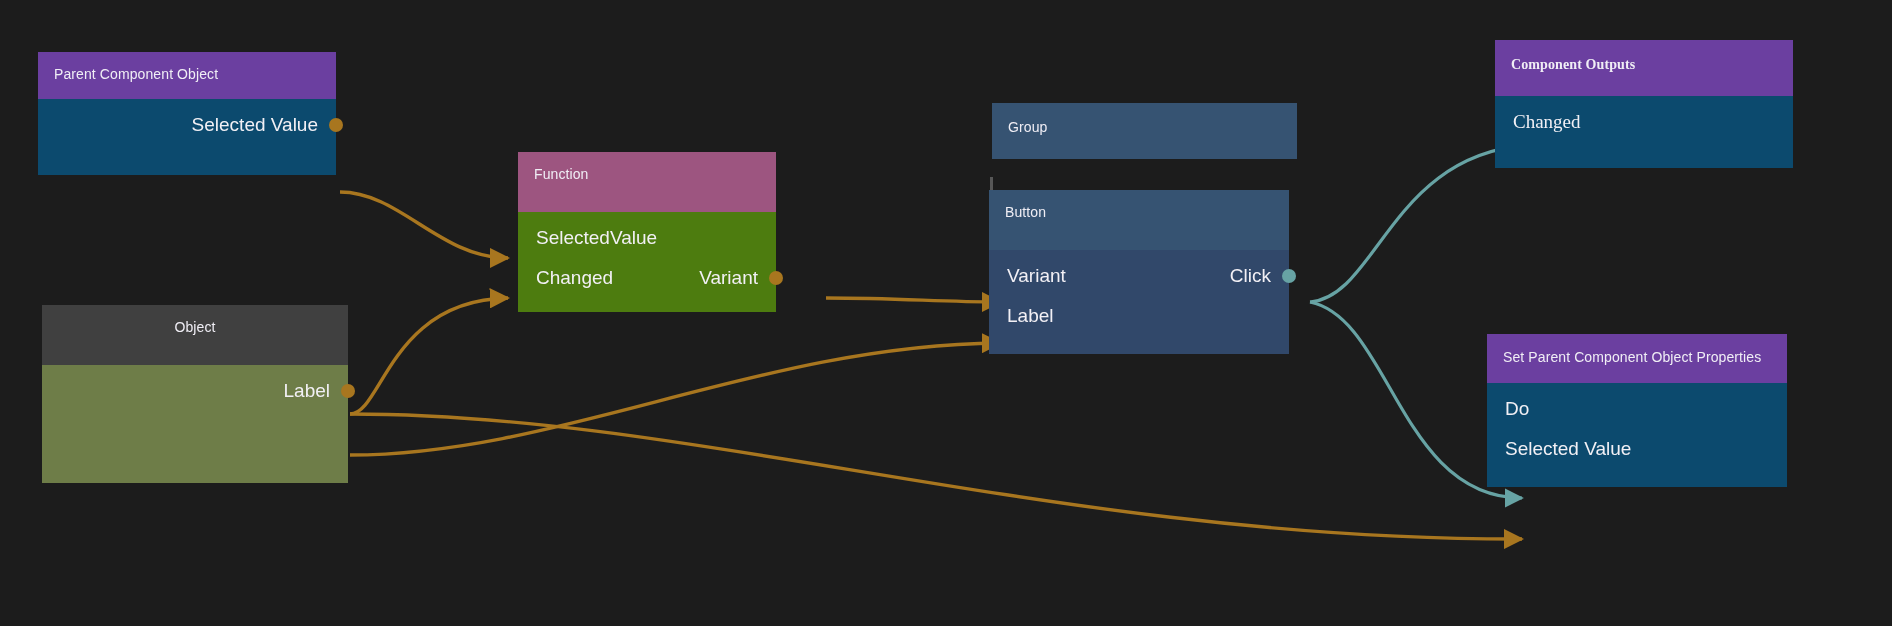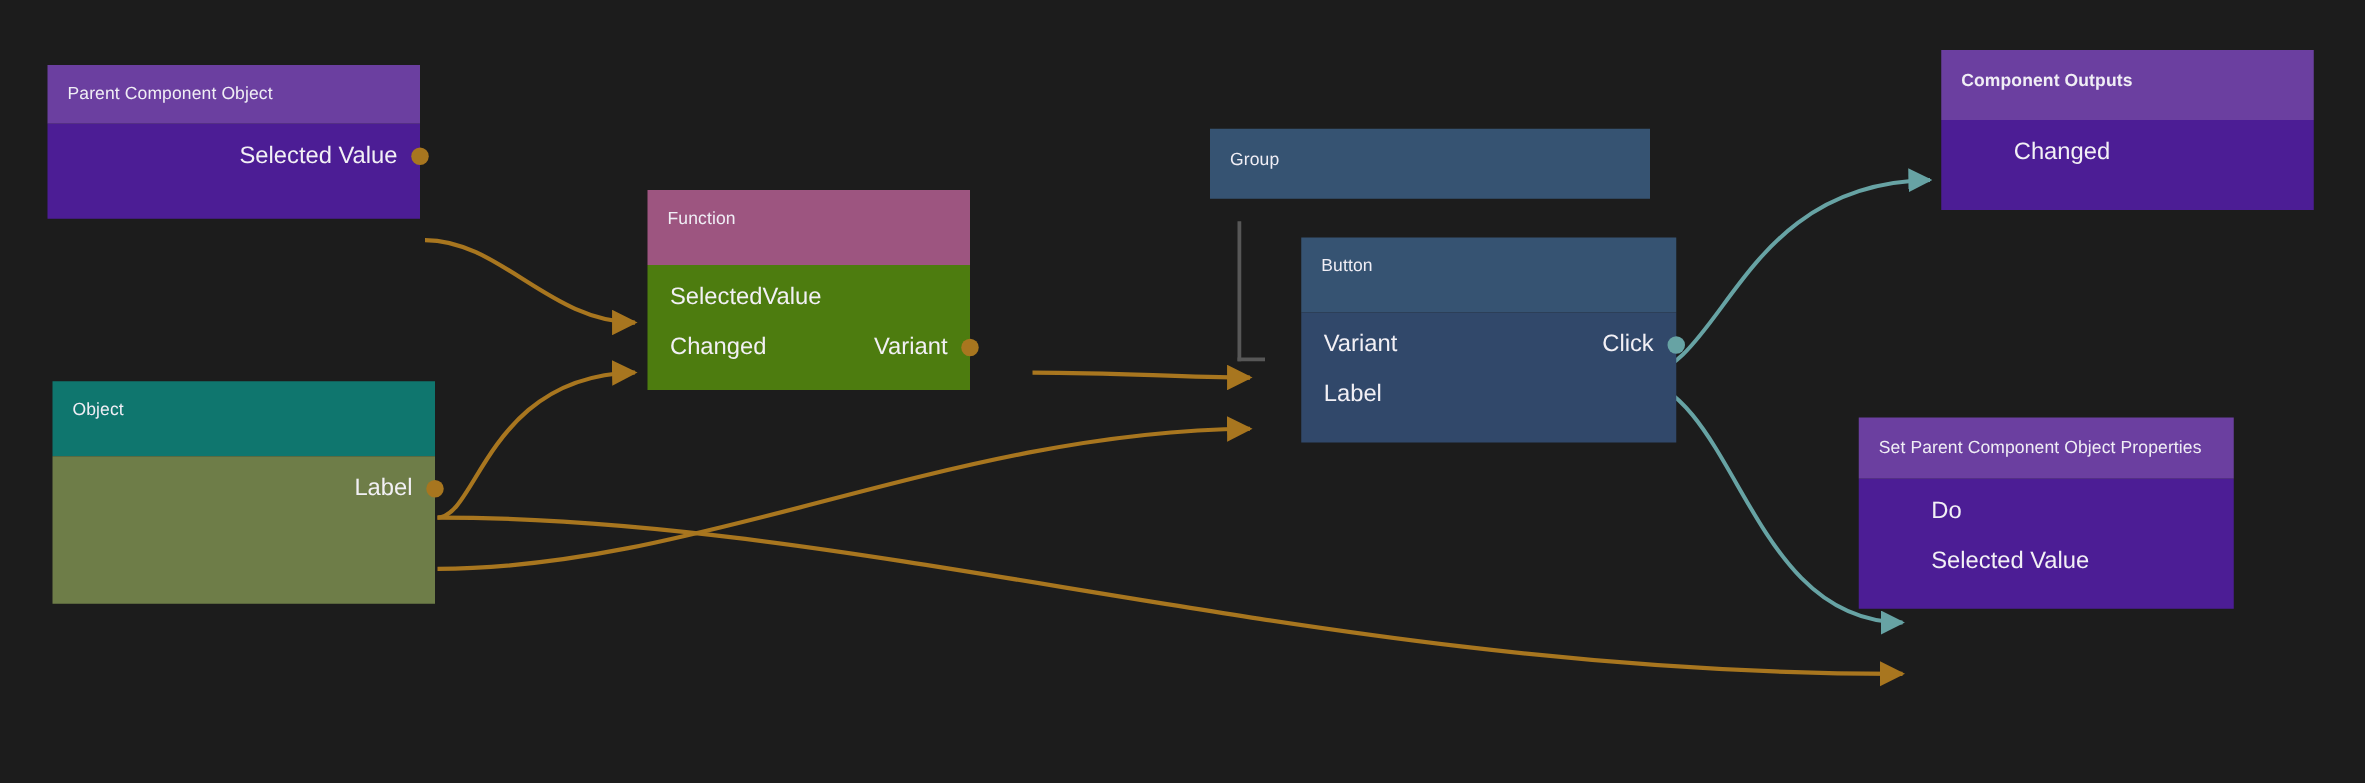--- a/index.html
+++ b/index.html
@@ -59,22 +59,22 @@
     width: 14px; height: 14px;
     border-radius: 50%;
     top: 50%;
     transform: translateY(-50%);
   }
   .port-dot.right { right: -7px; background: #a8761f; }
   .port-dot.right.teal { background: #67a3a4; }
 
   
   .theme-purple .node-header { background: #6b3fa0; }
-  .theme-purple .node-body   { background: #4c1d95; padding-left: 40px; }
-  .theme-green  .node-header { background: #0f766e; }
+  .theme-purple .node-body   { background: #0c4a6e; }
+  .theme-green  .node-header { background: #404040; text-align: center; }
   .theme-green  .node-body   { background: #6e7d48; }
   .theme-pink   .node-header { background: #9d5580; }
   .theme-pink   .node-body   { background: #4d7c0f; }
   .theme-blue   .node-header { background: #365372; }
   .theme-blue   .node-body   { background: #31486a; }
 
   .group-node { position: absolute; }
   .group-node .node-header { background: #365372; }
   .group-bracket {
     position: absolute;
@@ -141,39 +141,39 @@
         <span>SelectedValue</span>
       </div>
       <div class="port-row both">
         <span>Changed</span>
         <span>Variant</span>
         <span class="port-dot right"></span>
       </div>
     </div>
   </div>
 
-  <div class="group-node" style="left: 968px; top: 103px; width: 352px;">
+  <div class="group-node" style="left: 992px; top: 103px; width: 305px;">
     <div class="node-header" style="padding: 16px 16px 22px 16px;">Group</div>
   </div>
 
-  <div class="node theme-blue" style="left: 1041px; top: 190px; width: 300px;">
+  <div class="node theme-blue" style="left: 989px; top: 190px; width: 300px;">
     <div class="node-header" style="padding-bottom: 28px;">Button</div>
     <div class="node-body" style="min-height: 104px;">
       <div class="port-row both">
         <span>Variant</span>
         <span>Click</span>
         <span class="port-dot right teal"></span>
       </div>
       <div class="port-row in">
         <span>Label</span>
       </div>
     </div>
   </div>
 
-  <div class="node theme-purple" style="left: 1553px; top: 40px; width: 298px;">
+  <div class="node theme-purple" style="left: 1495px; top: 40px; width: 298px; font-family: Liberation Serif, serif;">
     <div class="node-header" style="padding: 16px 16px 22px 16px; font-weight: 600;">Component Outputs</div>
     <div class="node-body" style="min-height: 72px;">
       <div class="port-row in">
         <span>Changed</span>
       </div>
     </div>
   </div>
 
   <div class="node theme-purple" style="left: 1487px; top: 334px; width: 300px;">
     <div class="node-header" style="padding: 15px 16px 16px 16px;">Set Parent Component Object Properties</div>

